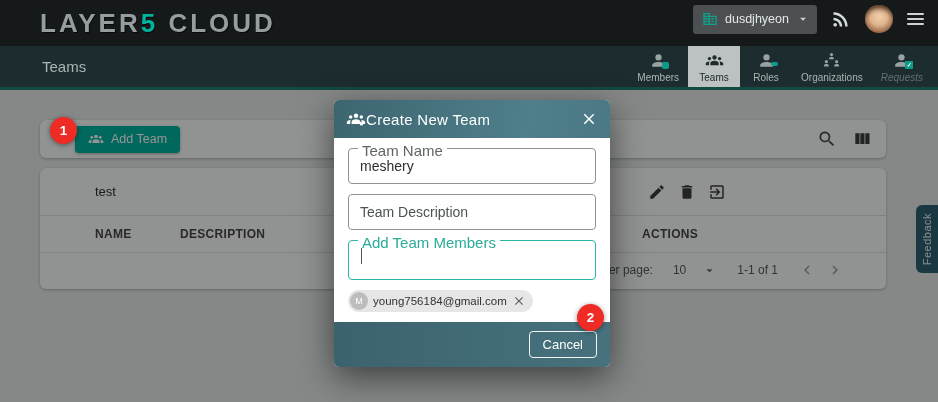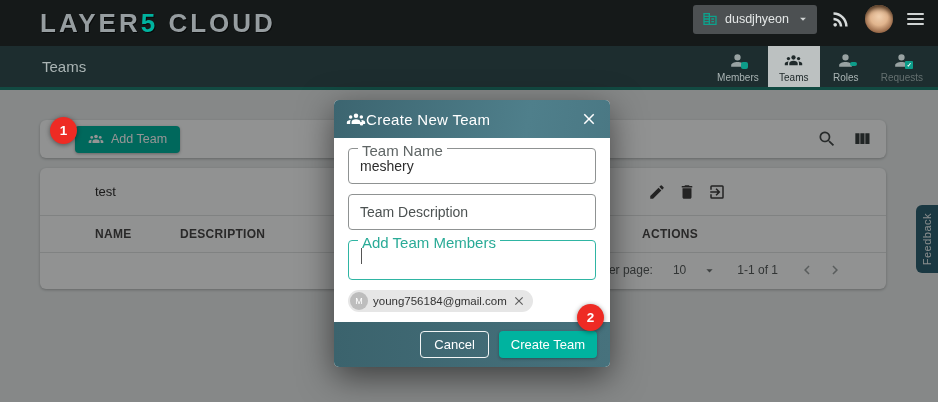--- a/index.html
+++ b/index.html
@@ -19,21 +19,21 @@
   .hamburger span { height:2px; background:#cfd3d3; border-radius:1px; }
 
   
   .navbar { position:absolute; left:0; top:46px; width:938px; height:44px; background:#1d2d2f; border-bottom:3px solid #124a42; display:flex; align-items:center; z-index:10; }
   .page-title { padding-left:42px; color:#aab4b4; font-size:15px; }
   .nav-tabs { position:absolute; right:6px; top:0; height:41px; display:flex; }
   .nav-tab { height:41px; min-width:52px; padding:4px 9px 3px; display:flex; flex-direction:column; align-items:center; justify-content:center; gap:2px; cursor:pointer; }
   .nav-tab .tab-label { font-size:10px; color:#aab4b4; }
   .nav-tab.active { background:#bcc1c1; }
   .nav-tab.active .tab-label { color:#202a2b; }
-  .nav-tab.dim .tab-label { color:#657070; }
+  .nav-tab.dim .tab-label { color:#657070;font-style:italic; }
   .tab-ic { position:relative; width:19px; height:19px; }
   .tab-ic svg { width:19px; height:19px; fill:#98a2a2; }
   .nav-tab.active .tab-ic svg { fill:#202a2b; }
   .acc { position:absolute; background:#0d9c89; }
   .acc-sq { width:7px; height:7px; right:-1px; bottom:1px; border-radius:2px; }
   .acc-dot { width:6px; height:6px; right:0; top:1px; border-radius:50%; }
   .acc-key { width:7px; height:4px; right:-2px; bottom:4px; border-radius:2px; }
   .acc-chk { width:8px; height:8px; right:-2px; bottom:1px; border-radius:1px; color:#fff; font-size:6px; line-height:8px; text-align:center; font-weight:700; }
 
   
@@ -165,20 +165,33 @@
       </div>
       <div class="nav-tab">
         <span class="tab-ic">
           <svg viewBox="0 0 24 24">
               <path d="M12 12a4 4 0 100-8 4 4 0 000 8zm0 2c-4.42 0-8 1.79-8 4v2h16v-2c0-2.21-3.58-4-8-4z"></path>
             </svg>
           <span class="acc acc-key"></span>
         </span>
         <span class="tab-label">Roles</span>
       </div>
+      <div class="nav-tab">
+        <span class="tab-ic">
+          <svg viewBox="0 0 24 24">
+              <circle cx="12" cy="4.5" r="2"></circle>
+              <path d="M12 7.5c-1.7 0-3 .8-3 1.8V10.5h6V9.3c0-1-1.3-1.8-3-1.8z"></path>
+              <circle cx="5.5" cy="13.5" r="2"></circle>
+              <path d="M5.5 16.5c-1.7 0-3 .8-3 1.8V19.5h6v-1.2c0-1-1.3-1.8-3-1.8z"></path>
+              <circle cx="18.5" cy="13.5" r="2"></circle>
+              <path d="M18.5 16.5c-1.7 0-3 .8-3 1.8V19.5h6v-1.2c0-1-1.3-1.8-3-1.8z"></path>
+            </svg>
+        </span>
+        <span class="tab-label">Organizations</span>
+      </div>
       <div class="nav-tab dim">
         <span class="tab-ic">
           <svg viewBox="0 0 24 24">
               <path d="M12 12a4 4 0 100-8 4 4 0 000 8zm0 2c-4.42 0-8 1.79-8 4v2h16v-2c0-2.21-3.58-4-8-4z"></path>
             </svg>
           <span class="acc acc-chk">✓</span>
         </span>
         <span class="tab-label">Requests</span>
       </div>
     </div>
@@ -297,20 +310,19 @@
           <span class="chip-x">
             <svg viewBox="0 0 24 24">
                 <path d="M19 6.41L17.59 5 12 10.59 6.41 5 5 6.41 10.59 12 5 17.59 6.41 19 12 13.41 17.59 19 19 17.59 13.41 12 19 6.41z"></path>
               </svg>
           </span>
         </span>
       </div>
     </div>
     <div class="modal-footer">
       <button class="btn-cancel">Cancel</button>
-      <button class="btn-create">Create Team</button>
     </div>
   </div>
 
   <div class="step-badge badge-1">1</div>
   <div class="step-badge badge-2">2</div>
 
 </div>
 
 </body></html>

